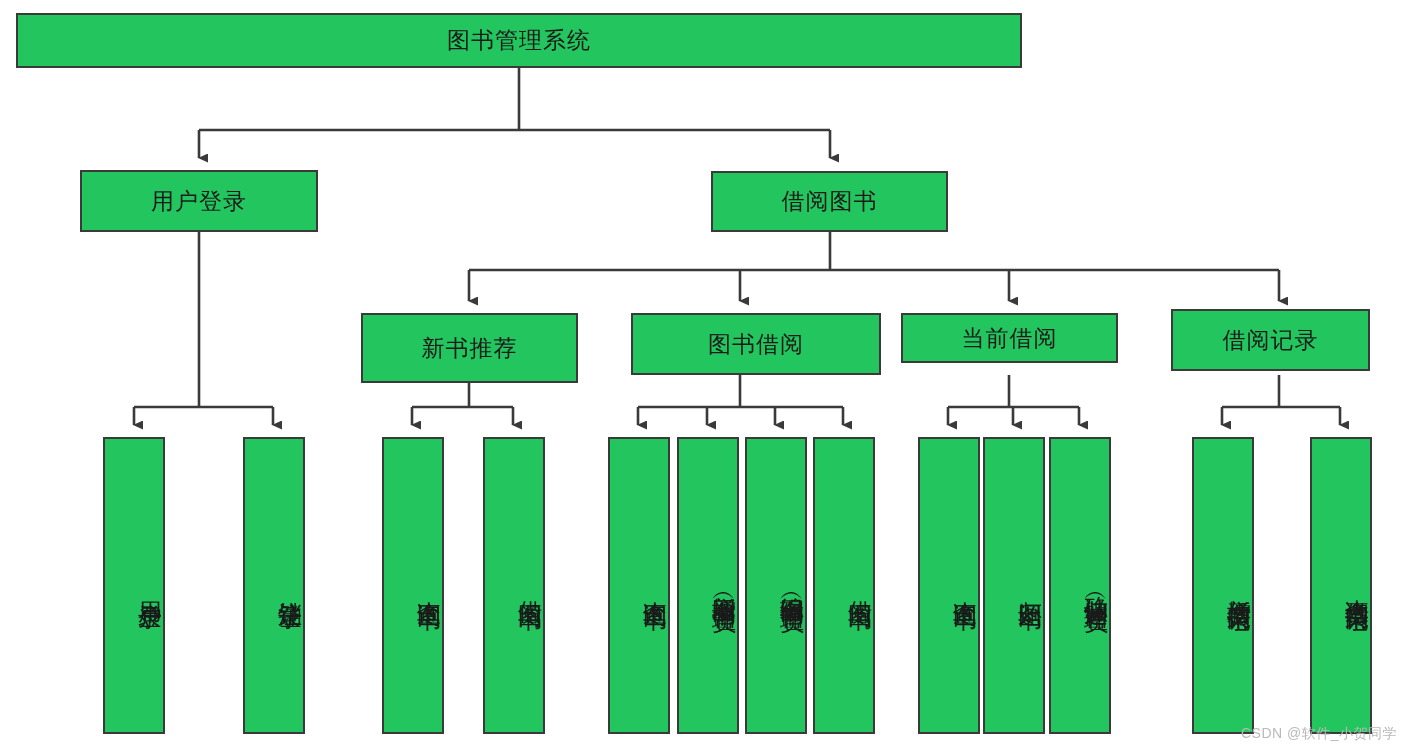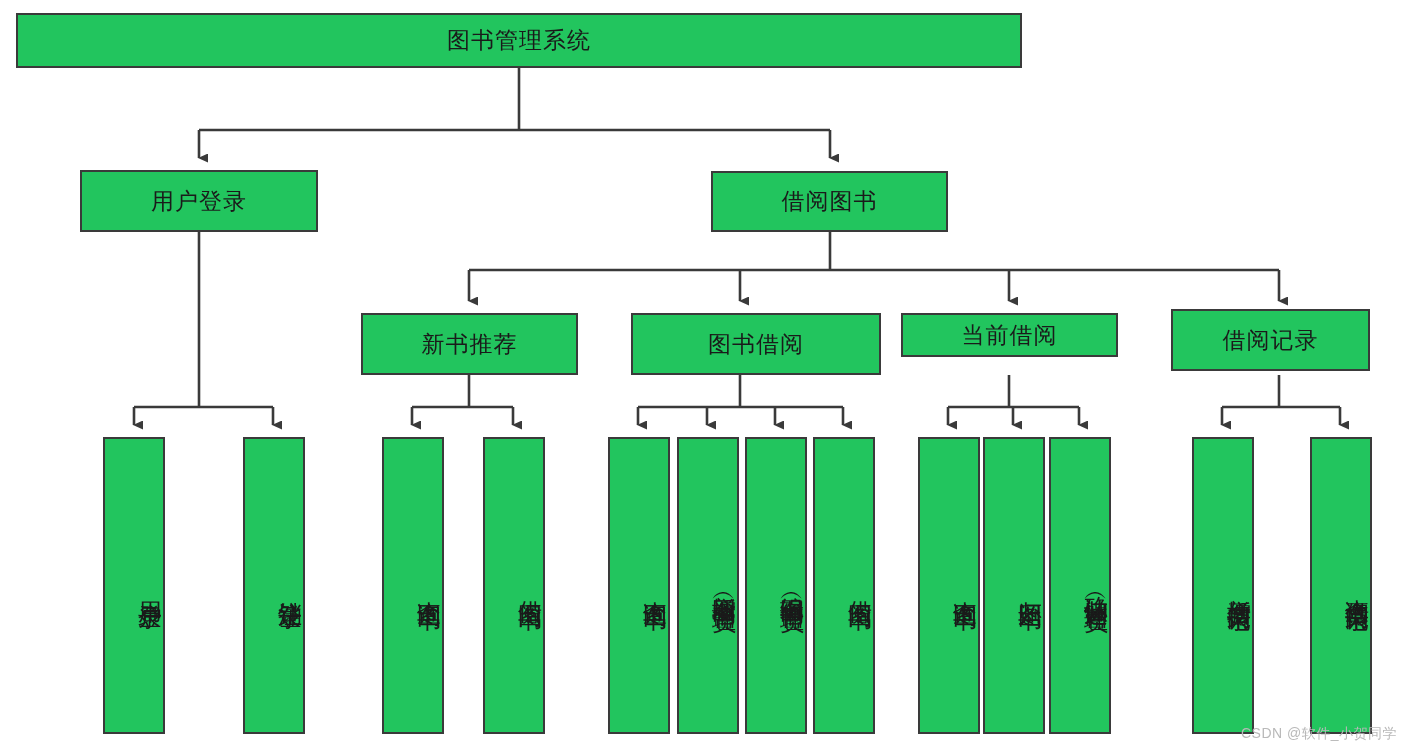--- a/index.html
+++ b/index.html
@@ -115,23 +115,23 @@
       <path d="M1222,407 L1222,425" marker-end="url(#ar)"></path>
       <path d="M1340,407 L1340,425" marker-end="url(#ar)"></path>
     </g>
   </svg>
 
   <div class="node h" style="left:16px;top:13px;width:1006px;height:55px;">图书管理系统</div>
 
   <div class="node h" style="left:80px;top:170px;width:238px;height:62px;">用户登录</div>
   <div class="node h" style="left:711px;top:171px;width:237px;height:61px;">借阅图书</div>
 
-  <div class="node h" style="left:361px;top:313px;width:217px;height:62px;">新书推荐</div>
+  <div class="node h" style="left:361px;top:313px;width:217px;height:70px;">新书推荐</div>
   <div class="node h" style="left:631px;top:313px;width:250px;height:62px;">图书借阅</div>
-  <div class="node h" style="left:901px;top:313px;width:217px;height:44px;text-align:right;">当前借阅</div>
+  <div class="node h" style="left:901px;top:313px;width:217px;height:50px;text-align:right;">当前借阅</div>
   <div class="node h" style="left:1171px;top:309px;width:199px;height:62px;">借阅记录</div>
 
   <div class="node leaf" style="left:103px;top:437px;width:62px;height:297px;">
     <span class="vtxt">用户登录</span>
   </div>
   <div class="node leaf" style="left:243px;top:437px;width:62px;height:297px;">
     <span class="vtxt">注销登录</span>
   </div>
 
   <div class="node leaf" style="left:382px;top:437px;width:62px;height:297px;">

